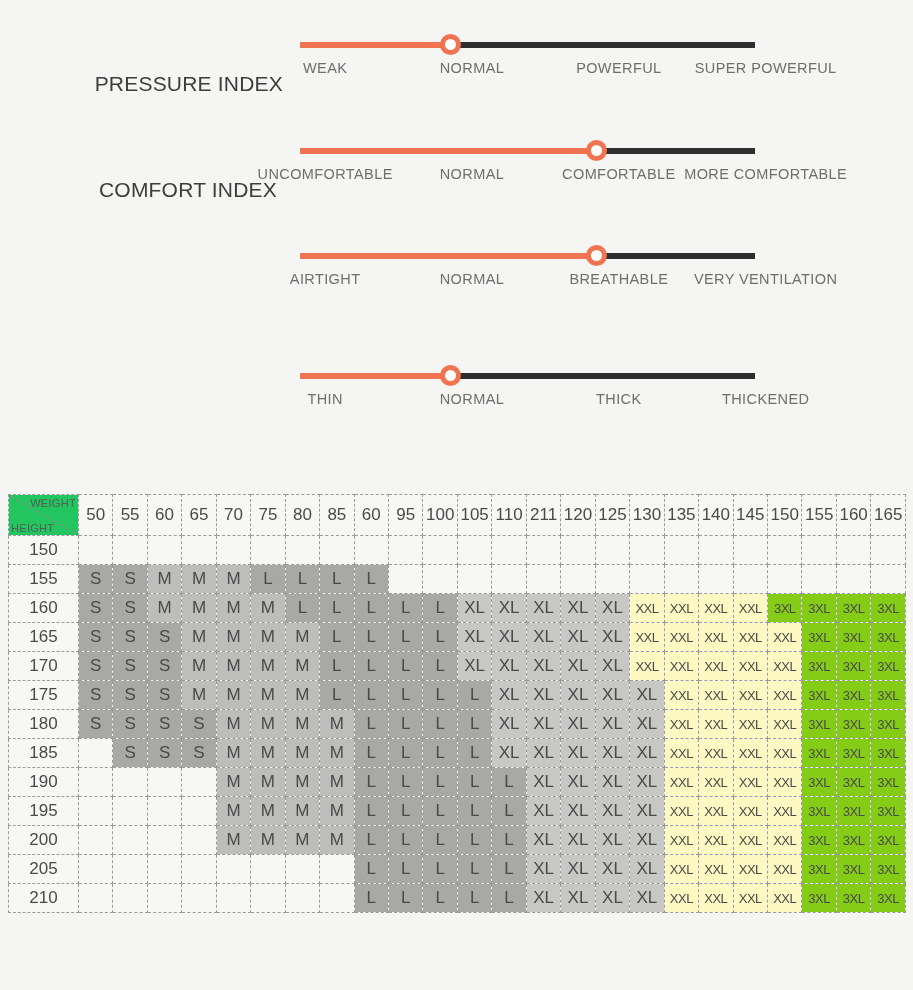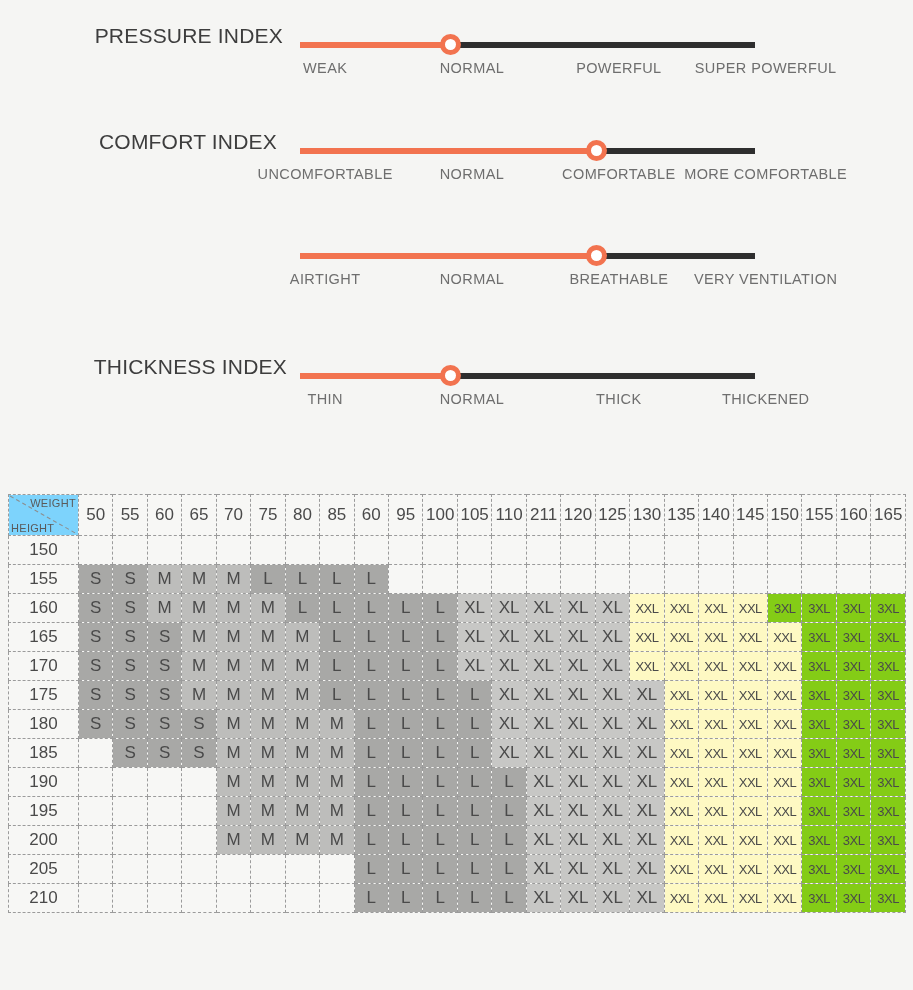--- a/index.html
+++ b/index.html
@@ -25,20 +25,21 @@
     left: 0;
     width: 913px;
     height: 100px;
   }
   .index-title {
     position: absolute;
     color: #3d3d3d;
     font-size: 21px;
     letter-spacing: 0.2px;
     white-space: nowrap;
+    margin-top: 48px;
   }
   .slider-wrap {
     position: absolute;
     left: 300px;
     width: 455px;
     height: 22px;
   }
   .track {
     position: absolute;
     top: 8px;
@@ -115,21 +116,21 @@
     height: 28px;
     padding: 0;
     overflow: hidden;
   }
   col.hcol { width: 68px; }
   col.wcol { width: 33.5px; }
   .corner-cell {
     position: relative;
     padding: 0;
     height: 40px !important;
-    background: #7dd3fc;
+    background: #22c55e;
   }
   .corner-inner {
     position: relative;
     width: 100%;
     height: 100%;
   }
   .corner-diag {
     position: absolute;
     left: 0; top: 0;
     width: 100%; height: 100%;
@@ -219,21 +220,20 @@
         <div class="knob" style="left: 65%;"></div>
       </div>
       <div class="ticks" style="top: 46px;">
         <span class="tick-label" style="left: 11%;">AIRTIGHT</span>
         <span class="tick-label" style="left: 32.5%;">NORMAL</span>
         <span class="tick-label" style="left: 54%;">BREATHABLE</span>
         <span class="tick-label" style="left: 75.5%;">VERY VENTILATION</span>
       </div>
     </div>
     <div class="index-row" style="top: 345px;">
-      <div class="index-title" style="top: 10px; right: 626px;">THICKNESS INDEX</div>
       <div class="slider-wrap" style="top: 20px;">
         <div class="track"></div>
         <div class="track-fill" style="width: 33%;"></div>
         <div class="knob" style="left: 33%;"></div>
       </div>
       <div class="ticks" style="top: 46px;">
         <span class="tick-label" style="left: 11%;">THIN</span>
         <span class="tick-label" style="left: 32.5%;">NORMAL</span>
         <span class="tick-label" style="left: 54%;">THICK</span>
         <span class="tick-label" style="left: 75.5%;">THICKENED</span>

